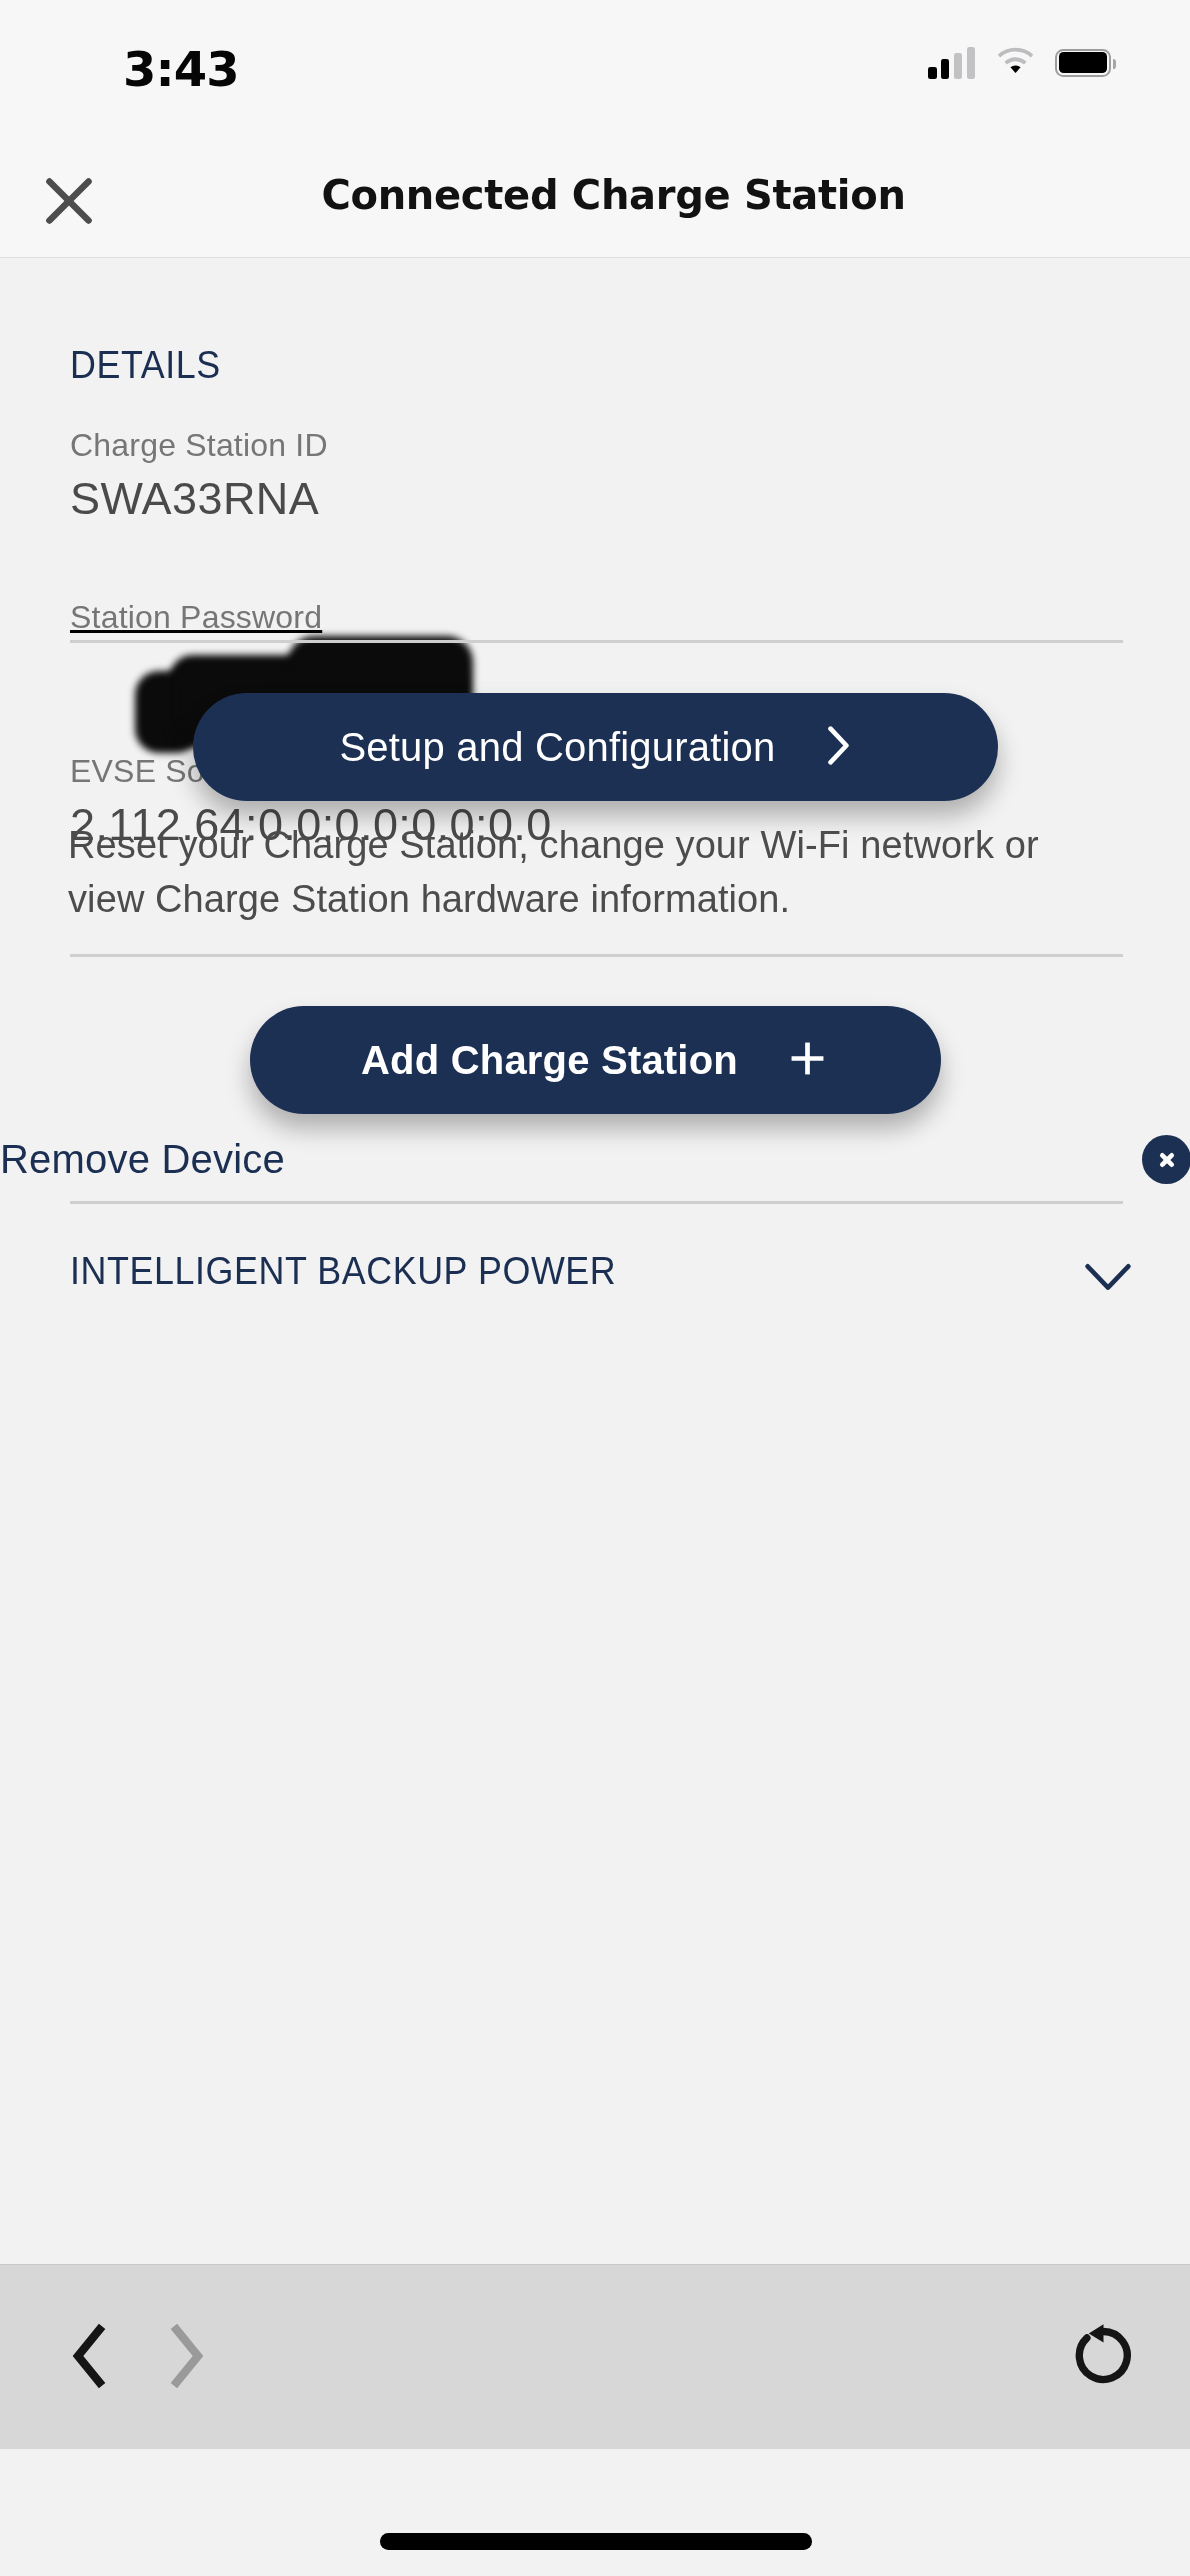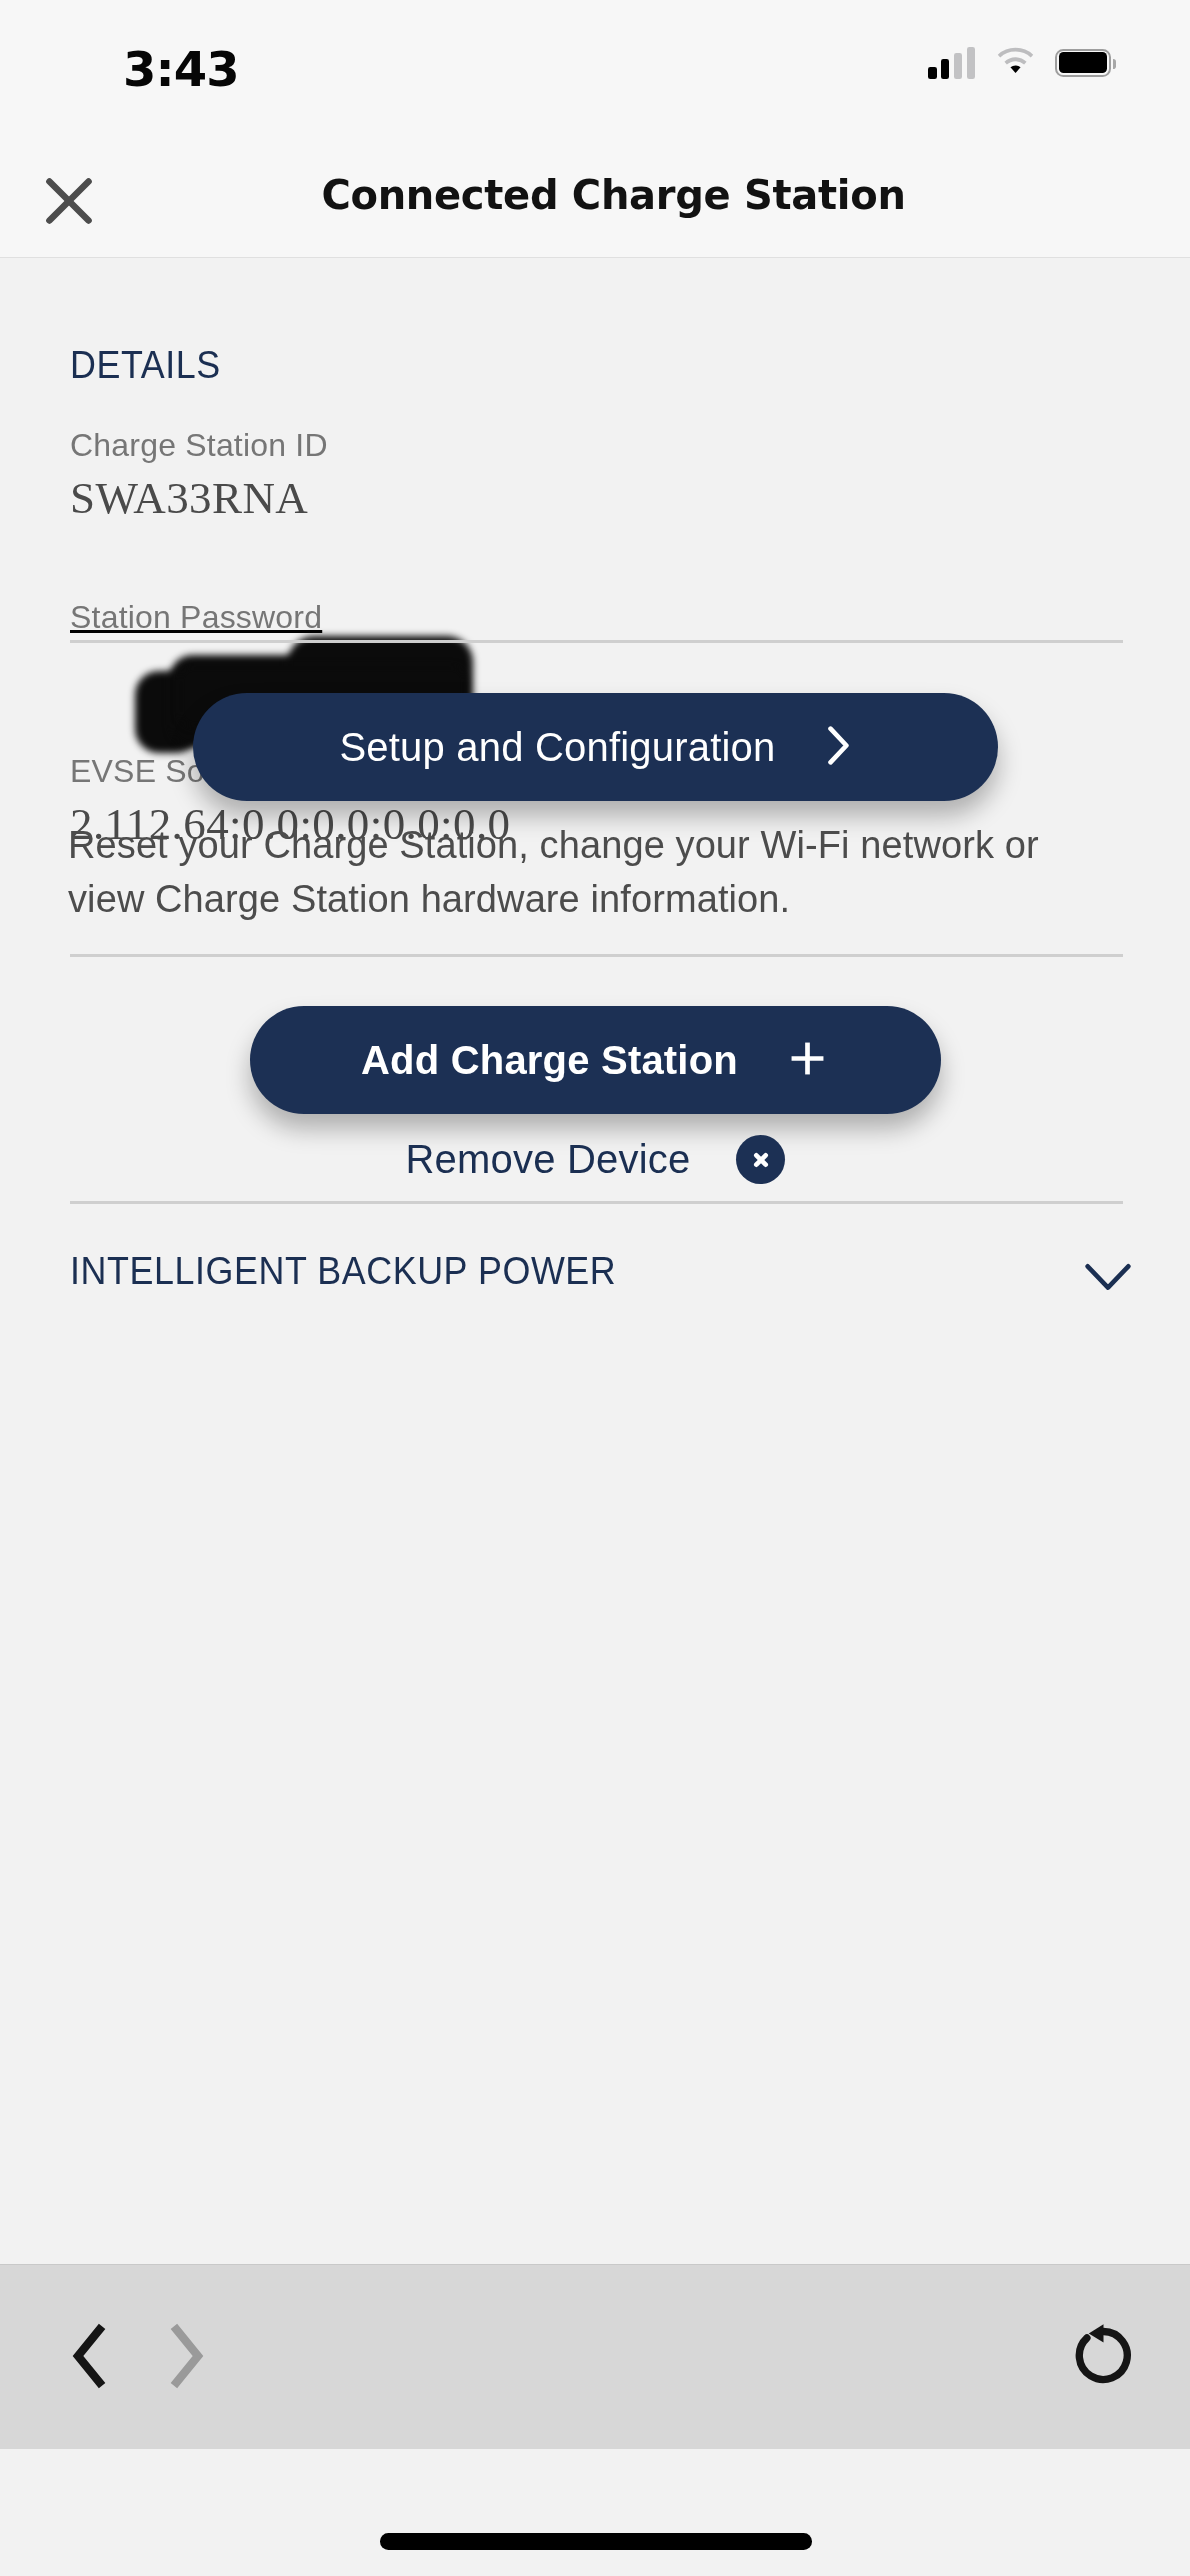--- a/index.html
+++ b/index.html
@@ -138,21 +138,20 @@
     letter-spacing: 0.2px;
     line-height: 37px;
   }
   .field-value {
     font-size: 45px;
     color: #4a4a4a;
     letter-spacing: 0.4px;
     line-height: 57px;
     margin-top: 5.6px;
     font-weight: 300;
-    font-family: Liberation Serif, serif;
   }
 
   #field-id       { top: 167px; }
   #field-password { top: 339px; text-decoration: underline; }
   #field-version  { top: 493px; }
 
   
   .redact {
     position: absolute;
     background: #0b0b0b;
@@ -217,21 +216,21 @@
   }
 
   
   #row-remove {
     position: absolute;
     left: 0; top: 858px;
     width: 1191px;
     height: 83px;
     display: flex;
     align-items: center;
-    justify-content: center;
+    justify-content: space-between;
     gap: 46px;
     cursor: pointer;
   }
   #row-remove .rm-label {
     font-size: 40px;
     color: #1b2f52;
     font-weight: 400;
     letter-spacing: 0.2px;
   }
   .x-circle {

